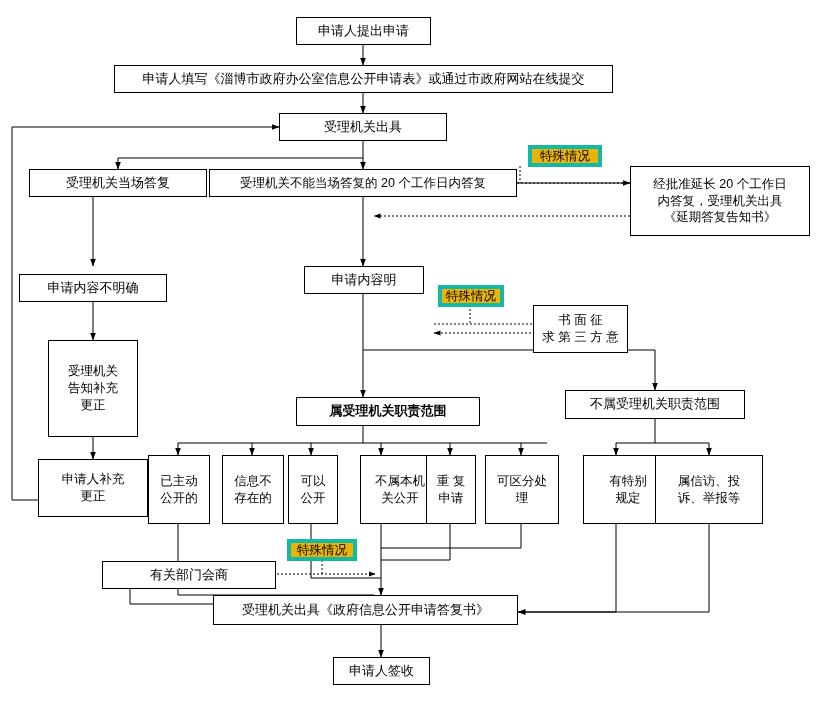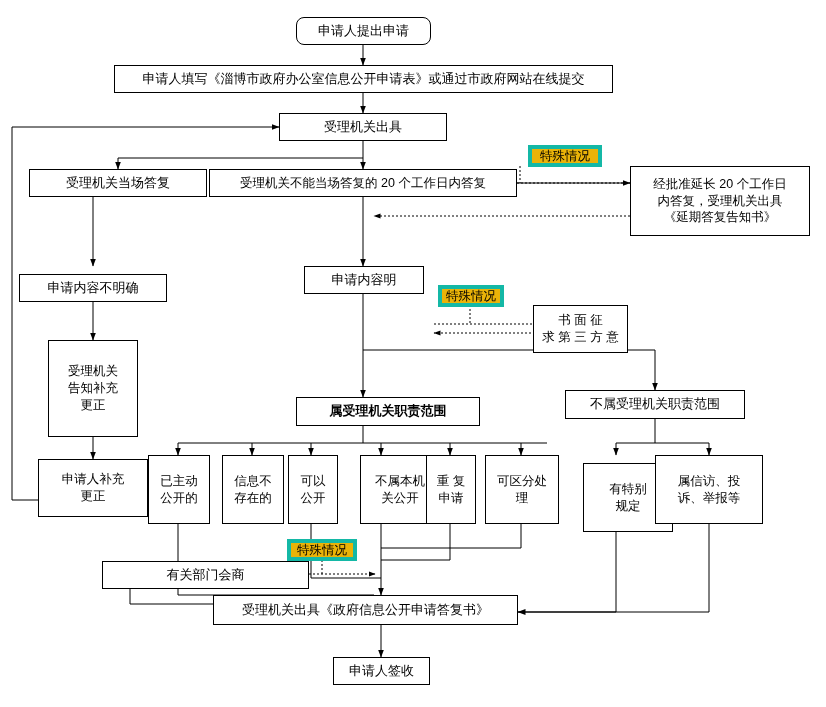--- a/index.html
+++ b/index.html
@@ -151,21 +151,21 @@
       <path d="M630,216 L374,216" marker-end="url(#arrowS)"></path>
       <path d="M520,166 L520,183"></path>
       <path d="M434,324 L539,324" marker-end="url(#arrowS)"></path>
       <path d="M539,333 L434,333" marker-end="url(#arrowS)"></path>
       <path d="M470,305 L470,324"></path>
       <path d="M277,574 L375,574" marker-end="url(#arrowS)"></path>
       <path d="M322,560 L322,574"></path>
     </g>
   </svg>
 
-  <div class="node" style="left:296px; top:17px; width:135px; height:28px;border-radius:8px;">申请人提出申请</div>
+  <div class="node" style="left:296px; top:17px; width:135px; height:28px;">申请人提出申请</div>
 
   <div class="node" style="left:114px; top:65px; width:499px; height:28px;">申请人填写《淄博市政府办公室信息公开申请表》或通过市政府网站在线提交</div>
 
   <div class="node" style="left:279px; top:113px; width:168px; height:28px;">受理机关出具</div>
 
   <div class="node" style="left:29px; top:169px; width:178px; height:28px;">受理机关当场答复</div>
 
   <div class="node small" style="left:209px; top:169px; width:308px; height:28px;">受理机关不能当场答复的 20 个工作日内答复</div>
 
   <div class="node small tight" style="left:630px; top:166px; width:180px; height:70px;">经批准延长 20 个工作日
@@ -201,27 +201,27 @@
 
   <div class="node small tight" style="left:360px; top:455px; width:80px; height:69px;">不属本机
 关公开</div>
 
   <div class="node small tight" style="left:426px; top:455px; width:50px; height:69px;">重 复
 申请</div>
 
   <div class="node small tight" style="left:485px; top:455px; width:74px; height:69px;">可区分处
 理</div>
 
-  <div class="node small tight" style="left:583px; top:455px; width:90px; height:69px;margin-top:8px;">有特别
+  <div class="node small tight" style="left:583px; top:455px; width:90px; height:69px;">有特别
 规定</div>
 
   <div class="node small tight" style="left:655px; top:455px; width:108px; height:69px;">属信访、投
 诉、举报等</div>
 
-  <div class="node" style="left:102px; top:561px; width:207px; height:28px;">有关部门会商</div>
+  <div class="node" style="left:102px; top:561px; width:174px; height:28px;">有关部门会商</div>
 
   <div class="node" style="left:213px; top:595px; width:305px; height:30px;">受理机关出具《政府信息公开申请答复书》</div>
 
   <div class="node" style="left:333px; top:657px; width:97px; height:28px;">申请人签收</div>
 
   <div class="label-box" style="left:528px; top:145px; width:74px; height:22px;">特殊情况</div>
 
   <div class="label-box" style="left:438px; top:285px; width:66px; height:22px;">特殊情况</div>
 
   <div class="label-box" style="left:287px; top:539px; width:70px; height:22px;">特殊情况</div>

